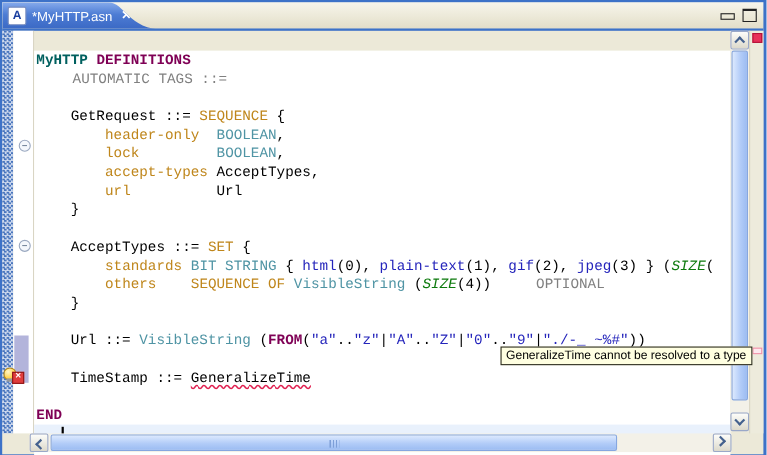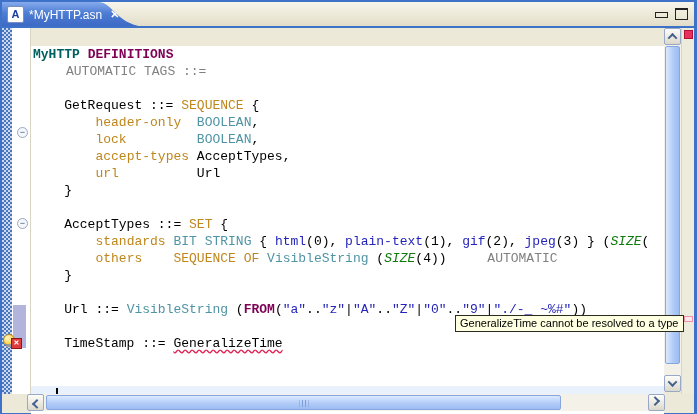--- a/index.html
+++ b/index.html
@@ -129,27 +129,28 @@
           <div class="code-line"></div>
           <div class="code-line"><span class="s-plain">    GetRequest ::= </span><span class="s-gold">SEQUENCE</span><span class="s-plain"> {</span></div>
           <div class="code-line"><span class="s-plain">        </span><span class="s-gold">header-only</span><span class="s-plain">  </span><span class="s-teal">BOOLEAN</span><span class="s-plain">,</span></div>
           <div class="code-line"><span class="s-plain">        </span><span class="s-gold">lock</span><span class="s-plain">         </span><span class="s-teal">BOOLEAN</span><span class="s-plain">,</span></div>
           <div class="code-line"><span class="s-plain">        </span><span class="s-gold">accept-types</span><span class="s-plain"> AcceptTypes,</span></div>
           <div class="code-line"><span class="s-plain">        </span><span class="s-gold">url</span><span class="s-plain">          Url</span></div>
           <div class="code-line"><span class="s-plain">    }</span></div>
           <div class="code-line"></div>
           <div class="code-line"><span class="s-plain">    AcceptTypes ::= </span><span class="s-gold">SET</span><span class="s-plain"> {</span></div>
           <div class="code-line"><span class="s-plain">        </span><span class="s-gold">standards</span><span class="s-plain"> </span><span class="s-teal">BIT STRING</span><span class="s-plain"> { </span><span class="s-blue">html</span><span class="s-plain">(0), </span><span class="s-blue">plain-text</span><span class="s-plain">(1), </span><span class="s-blue">gif</span><span class="s-plain">(2), </span><span class="s-blue">jpeg</span><span class="s-plain">(3) } (</span><span class="s-green">SIZE</span><span class="s-plain">(</span></div>
-          <div class="code-line"><span class="s-plain">        </span><span class="s-gold">others</span><span class="s-plain">    </span><span class="s-gold">SEQUENCE OF</span><span class="s-plain"> </span><span class="s-teal">VisibleString</span><span class="s-plain"> (</span><span class="s-green">SIZE</span><span class="s-plain">(4)) </span><span class="s-gray">AUTOMATIC</span></div>
+          <div class="code-line"><span class="s-plain">        </span><span class="s-gold">others</span><span class="s-plain">    </span><span class="s-gold">SEQUENCE OF</span><span class="s-plain"> </span><span class="s-teal">VisibleString</span><span class="s-plain"> (</span><span class="s-green">SIZE</span><span class="s-plain">(4)) </span><span class="s-gray">OPTIONAL</span></div>
           <div class="code-line"><span class="s-plain">    }</span></div>
           <div class="code-line"></div>
           <div class="code-line"><span class="s-plain">    Url ::= </span><span class="s-teal">VisibleString</span><span class="s-plain"> (</span><span class="s-kw">FROM</span><span class="s-plain">(</span><span class="s-blue">"a"</span><span class="s-plain">..</span><span class="s-blue">"z"</span><span class="s-plain">|</span><span class="s-blue">"A"</span><span class="s-plain">..</span><span class="s-blue">"Z"</span><span class="s-plain">|</span><span class="s-blue">"0"</span><span class="s-plain">..</span><span class="s-blue">"9"</span><span class="s-plain">|</span><span class="s-blue">"./-_ ~%#"</span><span class="s-plain">))</span></div>
           <div class="code-line"></div>
           <div class="code-line"><span class="s-plain">    TimeStamp ::= </span><span class="s-err">GeneralizeTime</span></div>
           <div class="code-line"></div>
+          <div class="code-line"><span class="s-kw">END</span></div>
         </div>
       <div class="caret"></div>
     </div>
 
     <div class="tooltip">GeneralizeTime cannot be resolved to a type</div>
 
     <div class="vscroll">
       <div class="sb-btn sb-up">
         <div class="chev chev-up"></div>
       </div>

